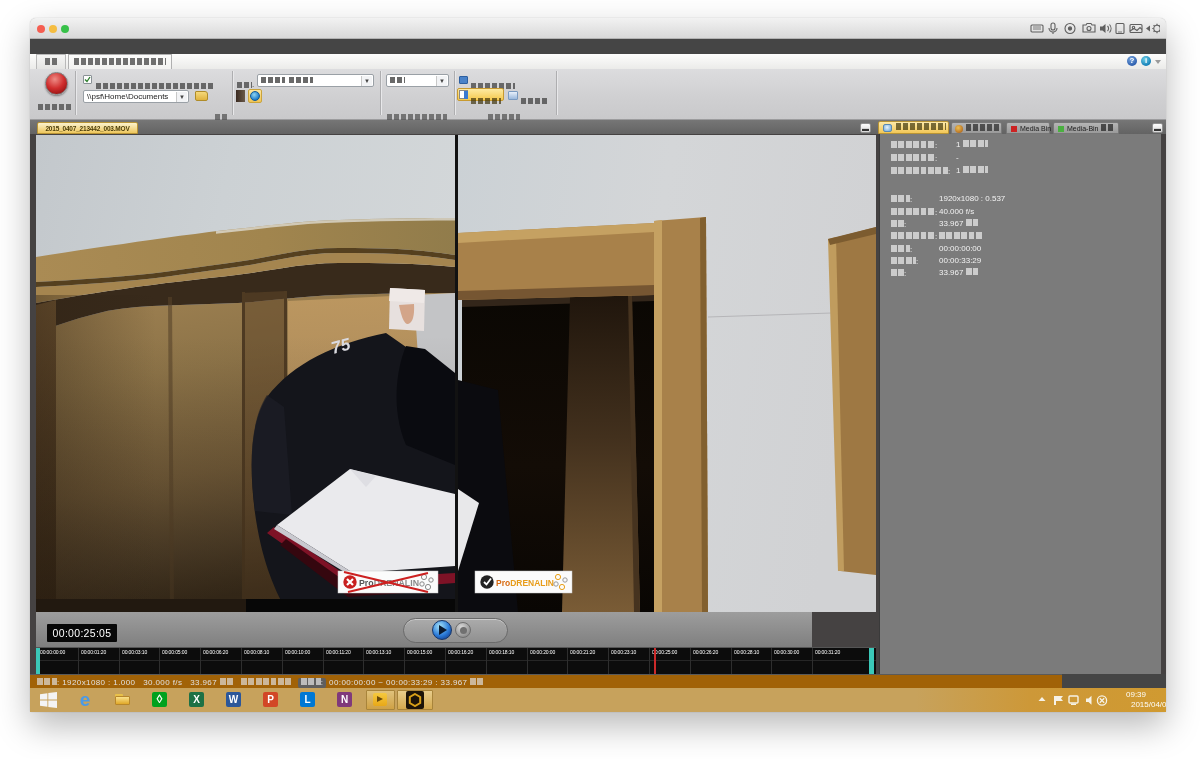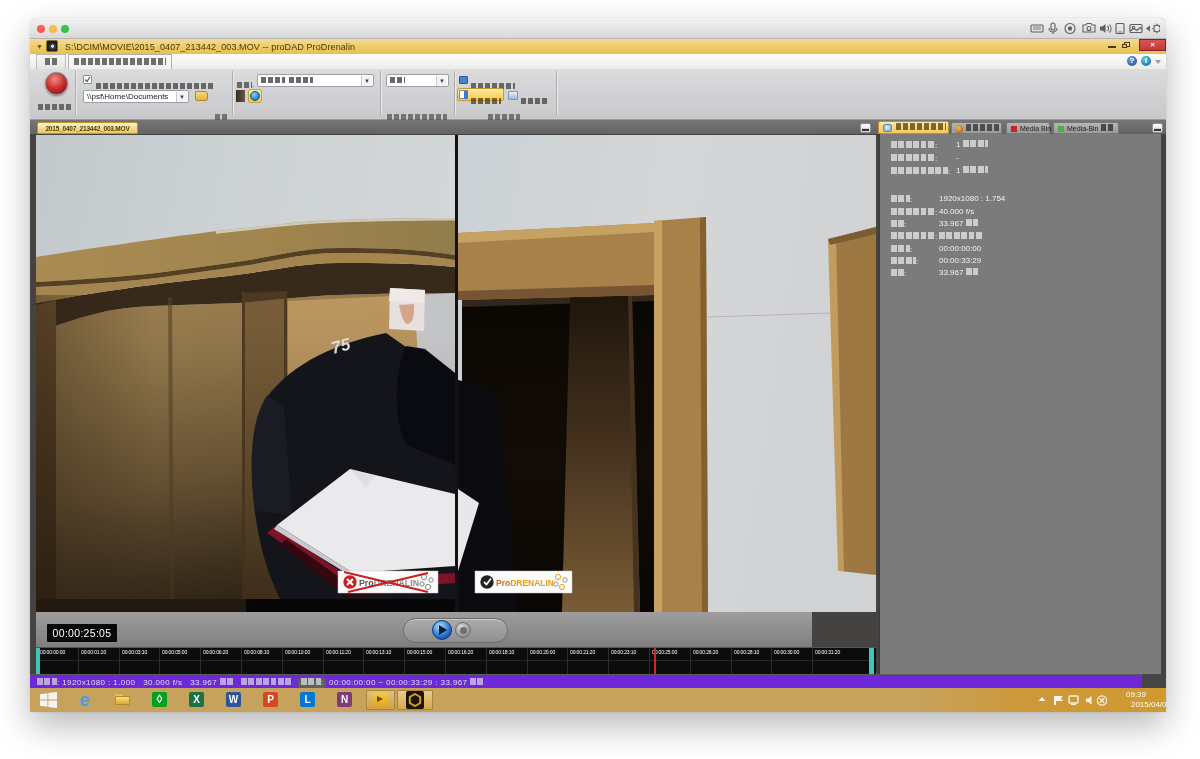--- a/index.html
+++ b/index.html
@@ -33,21 +33,21 @@
 .j8{height:7px;background:repeating-linear-gradient(90deg,currentColor 0 5.8px,transparent 5.8px 7.4px)}
 
 #docbar{position:absolute;left:0;top:81px;width:1136px;height:14px;background:linear-gradient(#767676,#636363)}
 
 #main{position:absolute;left:0;top:95px;width:1136px;height:540px;background:#454242}
 
 #playbar{position:absolute;left:6px;top:573px;width:776px;height:35px;background:linear-gradient(#9d9d9d,#7f7f7f)}
 
 #tline{position:absolute;left:6px;top:608px;width:840px;height:27px;background:#0c0c0c}
 
-#status{position:absolute;left:0;top:635px;width:1112px;height:15px;background:#6d28d9;border-top:1px solid #5a5a5a}
+#status{position:absolute;left:0;top:635px;width:1032px;height:15px;background:#a16207;border-top:1px solid #5a5a5a}
 
 #taskbar{position:absolute;left:0;top:649px;width:1136px;height:24px;
  background:linear-gradient(90deg,#c7a25c 0%,#c7a25c 78%,#cd9838 88%,#d09a31 100%)}
 .tbi{position:absolute;top:4px;width:16px;height:16px}
 .tc{position:absolute;top:3px;font-size:7px;color:#ffffff;transform:scale(.72);transform-origin:0 0;white-space:nowrap;letter-spacing:-.2px}
 .tsep{position:absolute;top:1px;width:1px;height:26px;background:#2e2e2e}
 .off{position:absolute;top:4px;width:15px;height:15px;border-radius:2px;color:#fff;font-weight:bold;font-size:10px;text-align:center;line-height:15px}
 </style></head>
 <body>
 <div id="macwin">
@@ -70,30 +70,20 @@
         <path d="M88,10 H92" stroke-width="0.8"></path>
    <rect x="100" y="2.5" width="12" height="8" rx="1"></rect>
         <circle cx="103.5" cy="5.5" r="1.2"></circle>
         <path d="M100,9 L104,6.5 L107,8.5 L110,5.5 L112,7.5"></path>
    <path d="M120,3.5 L116,6.5 L120,9.5 Z" fill="#5f5f5f" stroke="none"></path>
    <circle cx="127" cy="6.5" r="3.2"></circle>
         <path d="M127,1.8 V3 M127,10 V11.2 M122.3,6.5 H123.5 M130.5,6.5 H131.7 M123.6,3.1 L124.5,4 M129.5,9 L130.4,9.9 M123.6,9.9 L124.5,9 M129.5,4 L130.4,3.1" stroke-width="1.2"></path>
   </svg>
  </div>
  <div id="vm">
-  <div id="apptb">
-   <span style="position:absolute;left:6px;top:4px;font-size:7px;color:#6a5412">▼</span>
-   <span style="position:absolute;left:16px;top:1px;width:12px;height:12px;background:#1a1a1a;border:1px solid #8a6d1f;border-radius:2px"></span>
-   <span style="position:absolute;left:19px;top:4px;width:7px;height:7px;background:radial-gradient(circle at 50% 45%,#d8d8d8 28%,#3a3a3a 34%);border-radius:50%"></span>
-   <span class="ttl">S:\DCIM\MOVIE\2015_0407_213442_003.MOV -- proDAD ProDrenalin</span>
-   <span class="abs" style="left:1078px;top:7px;width:8px;height:2px;background:#4a3a10"></span>
-   <span class="abs" style="left:1094px;top:3px;width:6px;height:5px;border:1px solid #4a3a10;background:rgba(255,255,255,.2)"></span>
-   <span class="abs" style="left:1092px;top:5px;width:5px;height:4px;border:1px solid #4a3a10;background:#e8c961"></span>
-   <span class="abs" style="left:1109px;top:0;width:27px;height:12px;background:linear-gradient(#d95555,#c13a3a);border:1px solid #8a2020;color:#fff;font-size:8px;font-weight:bold;text-align:center;line-height:10px">×</span>
-  </div>
   <div id="tabrow">
    <div class="rtab" style="left:6px;width:30px;background:linear-gradient(#f6f6f5,#e4e4e2);border:1px solid #b9b9b9;border-bottom:none"><span class="jp j7" style="width:13px;color:#333"></span></div>
    <div class="rtab" style="left:38px;width:104px;background:linear-gradient(#fcfcfb,#f2f2f0);border:1px solid #b0b0b0;border-bottom:none"><span class="jp j7" style="width:92px;color:#2f2f2f"></span></div>
    <div class="abs" style="left:1097px;top:2px;width:10px;height:10px;border-radius:50%;background:radial-gradient(circle at 40% 32%,#7aa8e0,#2d5fae 70%);color:#fff;font-size:8px;font-weight:bold;text-align:center;line-height:10px">?</div>
    <div class="abs" style="left:1111px;top:2px;width:10px;height:10px;border-radius:50%;background:radial-gradient(circle at 40% 32%,#6ed0e8,#1580b8 70%);color:#fff;font-size:8px;font-weight:bold;text-align:center;line-height:10px">i</div>
    <div class="abs" style="left:1125px;top:6px;width:0;height:0;border-left:3.5px solid transparent;border-right:3.5px solid transparent;border-top:4px solid #9a9a9a"></div>
   </div>
   <div id="ribbon">
    <div class="abs" style="left:15px;top:3px;width:23px;height:23px;border-radius:50%;background:radial-gradient(circle at 42% 30%,#ee8c86,#d02e2e 48%,#8e1010 88%);border:1px solid #7e7e7e;box-shadow:0 1px 2px rgba(0,0,0,.4)"></div>
    <div class="abs" style="left:8px;top:29px"><span class="jp j7" style="width:34px;color:#3a3a3a"></span></div>
@@ -296,21 +286,21 @@
    </g>
   </svg>
   <div id="sidebar" class="abs" style="left:849px;top:95px;width:282px;height:540px;background:#7b7b7b;border-left:1px solid #3a3a3a;font-size:8px;color:#f2f2f2">
    <div class="abs" style="left:11px;top:7px"><span class="jp j8" style="width:44px"></span>:</div>
         <div class="abs" style="left:76px;top:6px">1 <span class="jp j8" style="width:25px"></span></div>
    <div class="abs" style="left:11px;top:20px"><span class="jp j8" style="width:44px"></span>:</div>
         <div class="abs" style="left:76px;top:19px">-</div>
    <div class="abs" style="left:11px;top:33px"><span class="jp j8" style="width:57px"></span>:</div>
         <div class="abs" style="left:76px;top:32px">1 <span class="jp j8" style="width:25px"></span></div>
    <div class="abs" style="left:11px;top:61px"><span class="jp j8" style="width:19px"></span>:</div>
-        <div class="abs" style="left:59px;top:60px">1920x1080 : 1.754</div>
+        <div class="abs" style="left:59px;top:60px">1920x1080 : 0.537</div>
    <div class="abs" style="left:11px;top:74px"><span class="jp j8" style="width:44px"></span>:</div>
         <div class="abs" style="left:59px;top:73px">40.000 f/s</div>
    <div class="abs" style="left:11px;top:86px"><span class="jp j8" style="width:13px"></span>:</div>
         <div class="abs" style="left:59px;top:85px">33.967 <span class="jp j8" style="width:12px"></span></div>
    <div class="abs" style="left:11px;top:98px"><span class="jp j8" style="width:44px"></span>:</div>
         <div class="abs" style="left:59px;top:98px"><span class="jp j8" style="width:44px"></span></div>
    <div class="abs" style="left:11px;top:111px"><span class="jp j8" style="width:19px"></span>:</div>
         <div class="abs" style="left:59px;top:110px">00:00:00:00</div>
    <div class="abs" style="left:11px;top:123px"><span class="jp j8" style="width:25px"></span>:</div>
         <div class="abs" style="left:59px;top:122px">00:00:33:29</div>

